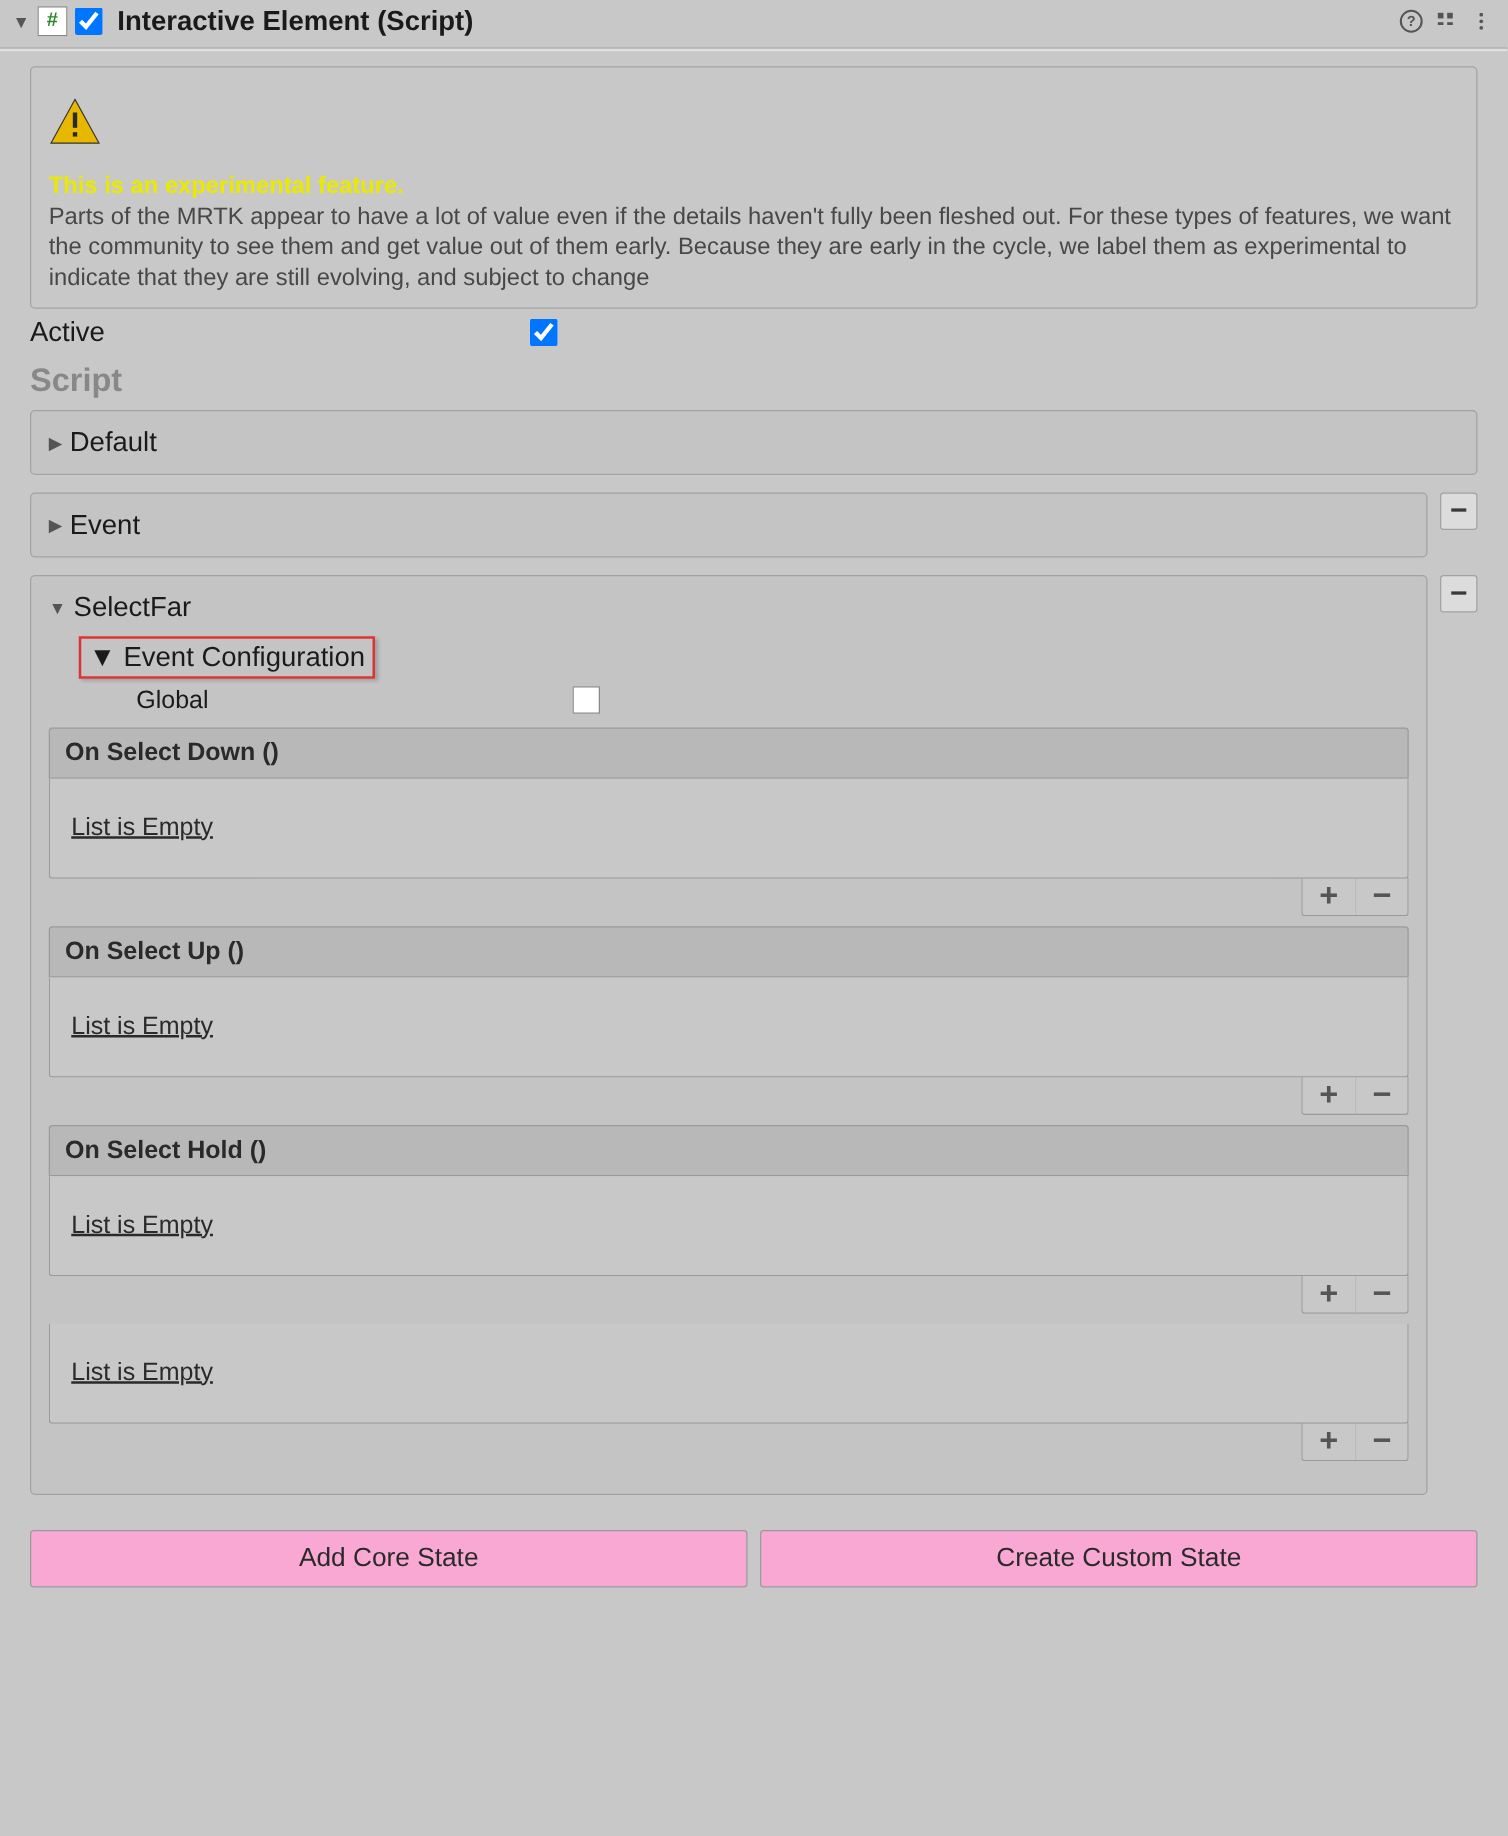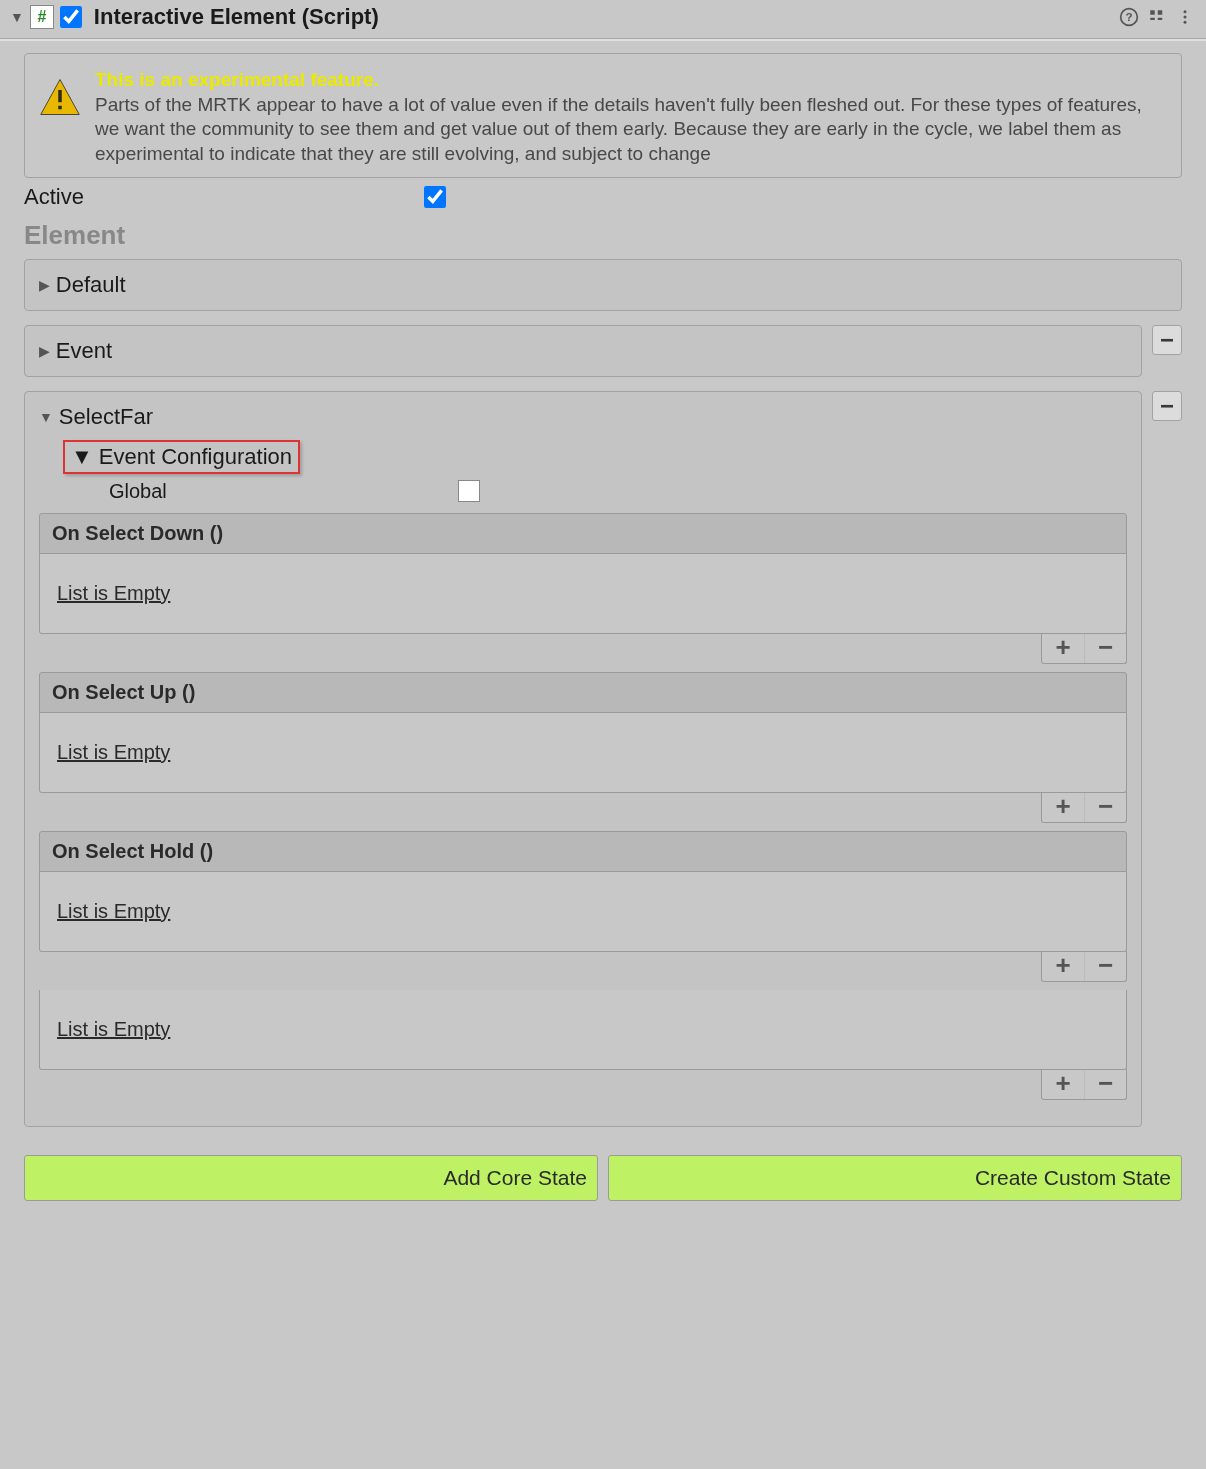--- a/index.html
+++ b/index.html
@@ -16,21 +16,21 @@
 }
 .header .chk { width: 22px; height: 22px; }
 .header .title { font-weight: bold; font-size: 22px; margin-left: 6px; color: #1a1a1a; }
 .header .spacer { flex: 1; }
 .header .hicon { width: 22px; height: 22px; display: flex; align-items: center; justify-content: center; color: #555; font-size: 18px; cursor: pointer; }
 
 .content { padding: 12px 24px 18px 24px; border-top: 2px solid #e0e0e0; }
 
 .warn-box {
   display: flex; gap: 14px; padding: 14px 14px 10px 14px; background: #c8c8c8;
-  border: 1px solid #a2a2a2; border-radius: 4px; margin-bottom: 6px;
+  border: 1px solid #a2a2a2; border-radius: 4px; margin-bottom: 6px; flex-direction: column;
 }
 .warn-icon svg { width: 42px; height: 42px; margin-top: 8px; }
 .warn-text { font-size: 19px; line-height: 1.3; color: #484848; }
 .warn-text .exp { color: #eaea00; font-weight: bold; }
 
 .row { display: flex; align-items: center; margin: 4px 0 10px 0; }
 .row .label { font-size: 22px; color: #1a1a1a; width: 400px; }
 .row .chk { width: 22px; height: 22px; }
 
 .section-title { font-size: 26px; font-weight: bold; color: #888; margin: 10px 0 8px 0; }
@@ -76,22 +76,22 @@
   border-radius: 0 0 3px 3px;
 }
 .event-footer .pm {
   width: 42px; height: 30px; display: flex; align-items: center; justify-content: center;
   font-size: 26px; font-weight: bold; color: #555; cursor: pointer;
 }
 .event-footer .pm + .pm { border-left: 1px solid #bbb; }
 
 .bottom-buttons { display: flex; gap: 10px; margin-top: 28px; }
 .big-btn {
-  flex: 1; background: #bef264; border: 1px solid #9a9a9a; border-radius: 3px;
-  padding: 10px; text-align: right; font-size: 21px; color: #2a2a2a; cursor: pointer;
+  flex: 1; background: #f9a8d4; border: 1px solid #9a9a9a; border-radius: 3px;
+  padding: 10px; text-align: center; font-size: 21px; color: #2a2a2a; cursor: pointer;
 }
 </style>
 </head>
 <body>
 
 <div class="header">
   <span class="caret">▼</span>
   <span class="script-badge">#</span>
   <input type="checkbox" class="chk" checked="" style="">
   <span class="title">Interactive Element (Script)</span>
@@ -133,21 +133,21 @@
       <span class="exp">This is an experimental feature.</span><br>
       <span>Parts of the MRTK appear to have a lot of value even if the details haven't fully been fleshed out. For these types of features, we want the community to see them and get value out of them early. Because they are early in the cycle, we label them as experimental to indicate that they are still evolving, and subject to change</span>
     </div>
   </div>
 
   <div class="row">
     <span class="label">Active</span>
     <input type="checkbox" class="chk" checked="" style="">
   </div>
 
-  <div class="section-title">Element</div>
+  <div class="section-title">Script</div>
 
   <div class="state-panel">
     <div class="foldout">
       <span class="tri">▶</span>
       <span>Default</span>
     </div>
   </div>
 
   <div class="state-with-minus">
     <div class="state-panel">

